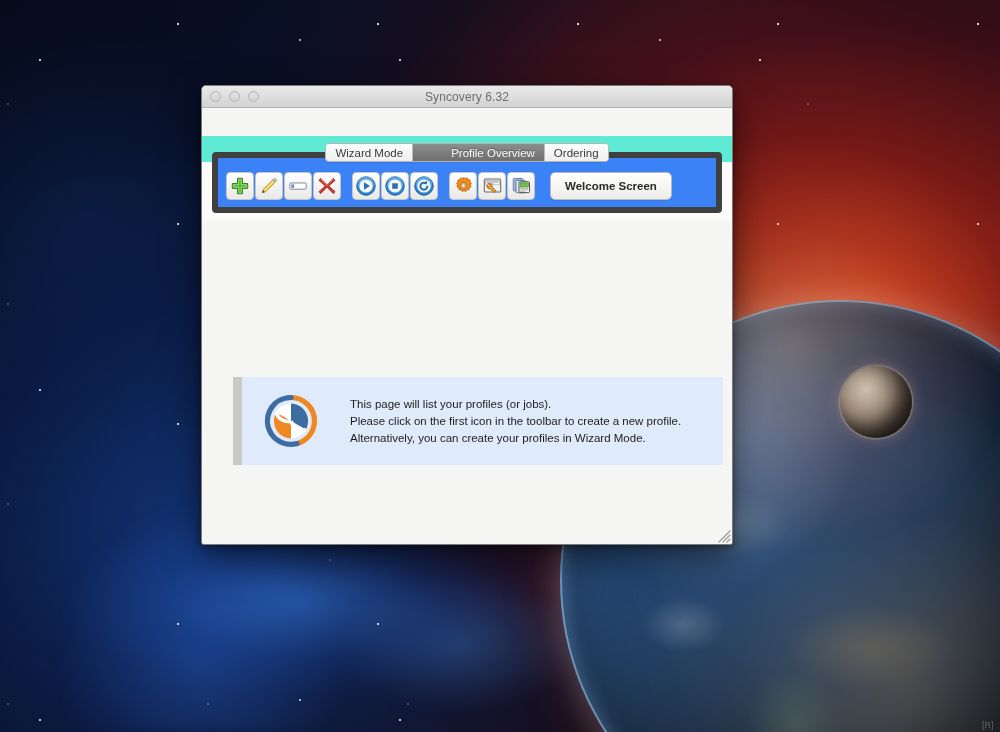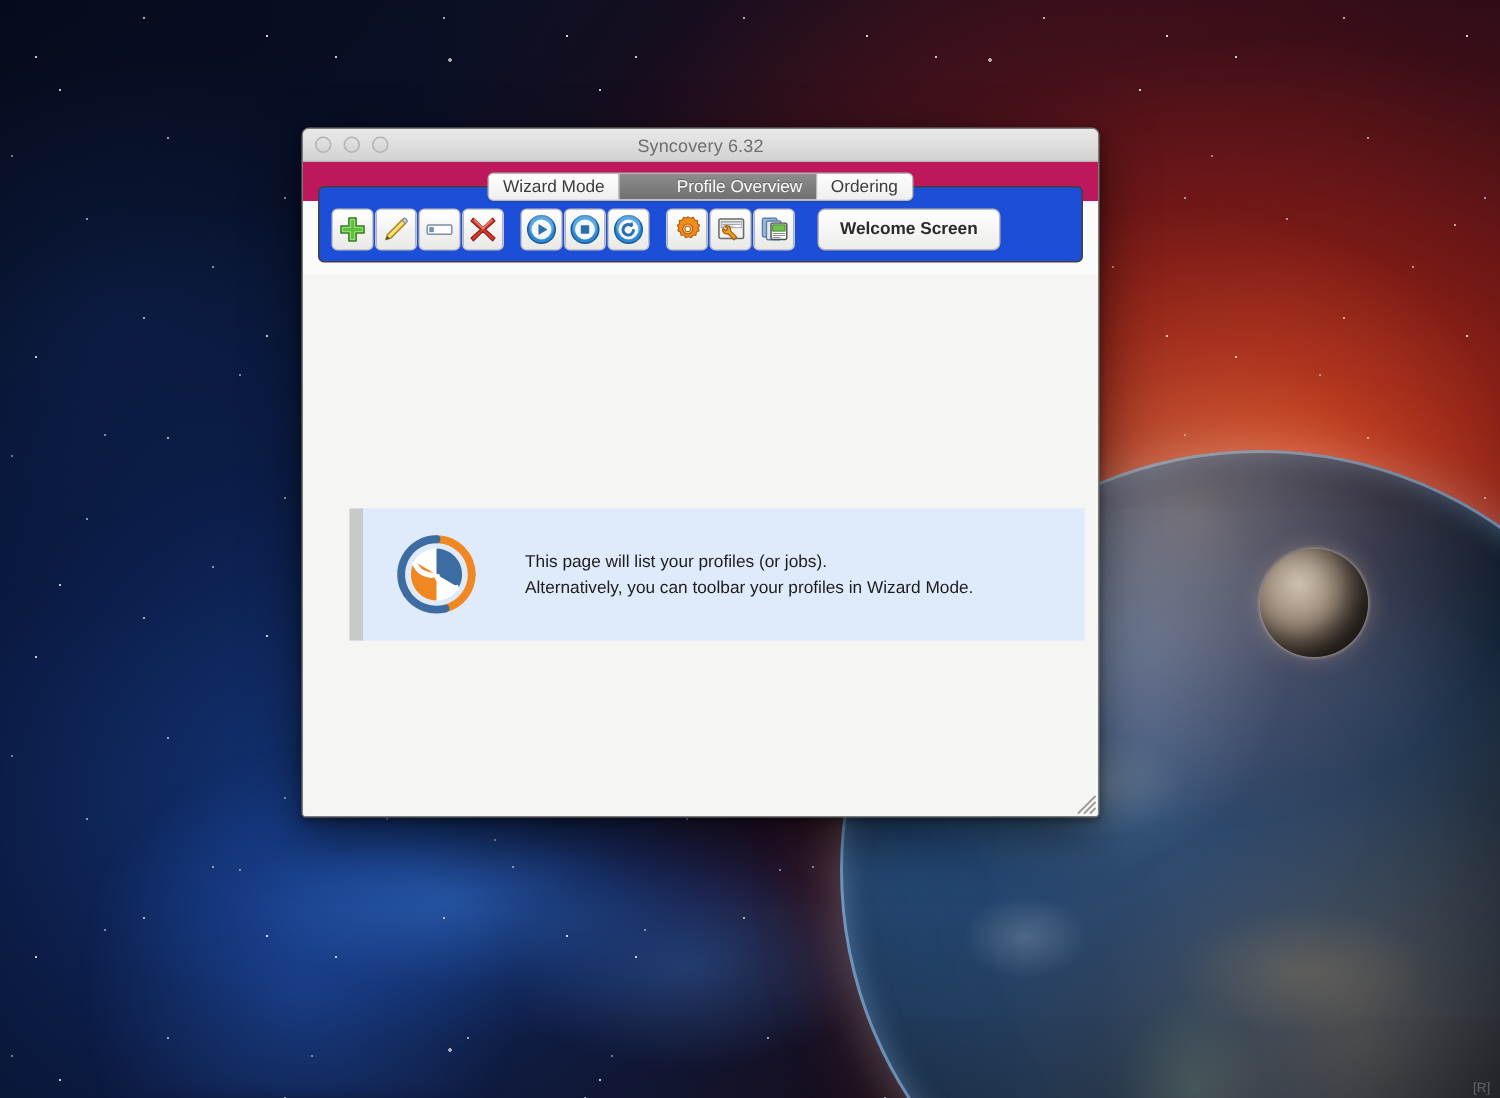--- a/index.html
+++ b/index.html
@@ -177,25 +177,26 @@
     text-align: center;
     font-size: 12px;
     color: #6e6e6e;
     letter-spacing: 0.1px;
     user-select: none;
   }
 
   
   .tabstrip-area {
     flex: 0 0 26px;
-    background: #be185d;
+    background: #5eead4;
     position: relative;
     display: flex;
     justify-content: center;
     align-items: flex-end;
+    margin-top: 28px;
   }
   .tabs {
     display: flex;
     height: 19px;
     border: 1px solid #b6b6b6;
     border-radius: 4px;
     overflow: hidden;
     background: #fff;
     box-shadow: 0 1px 1px rgba(0,0,0,0.07);
     position: relative;
@@ -222,23 +223,23 @@
 
   
   .toolbar-wrap {
     flex: 0 0 auto;
     position: relative;
     background: #fbfbfa;
     padding: 0 10px 8px 10px;
   }
   .toolbar-frame {
     position: relative;
-    border: 1px solid #404040;
+    border: 6px solid #404040;
     border-radius: 4px;
-    background: #1d4ed8;
+    background: #3b82f6;
     padding: 7px 8px;
     display: flex;
     align-items: center;
     gap: 1px;
     margin-top: -10px;
     padding-top: 14px;
   }
   .tb-gap { width: 9px; flex: 0 0 9px; }
 
   .tb-btn {
@@ -475,21 +476,22 @@
 
             <path d="M28 28 L13.2 19.4 A17.4 17.4 0 0 0 28 45.4 Z" fill="#ef8722"></path>
 
             <path d="M28 28 a12 12 0 0 0 14.8 8.6" fill="none" stroke="#ffffff" stroke-width="3.6"></path>
             <path d="M28 28 a12 12 0 0 1 -14.8 -8.6" fill="none" stroke="#ffffff" stroke-width="3.6"></path>
           </svg>
         </div>
 
         <div class="info-text">
           <div class="info-line">This page will list your profiles (or jobs).</div>
-          <div class="info-line">Alternatively, you can toolbar your profiles in Wizard Mode.</div>
+          <div class="info-line">Please click on the first icon in the toolbar to create a new profile.</div>
+          <div class="info-line">Alternatively, you can create your profiles in Wizard Mode.</div>
         </div>
       </div>
 
       <svg class="resize-grip" viewBox="0 0 15 15">
         <path d="M14 3 L3 14 M14 7 L7 14 M14 11 L11 14" stroke="#9a9a9a" stroke-width="1.2" fill="none" stroke-linecap="round"></path>
       </svg>
     </div>
 
   </div>
 </div>

